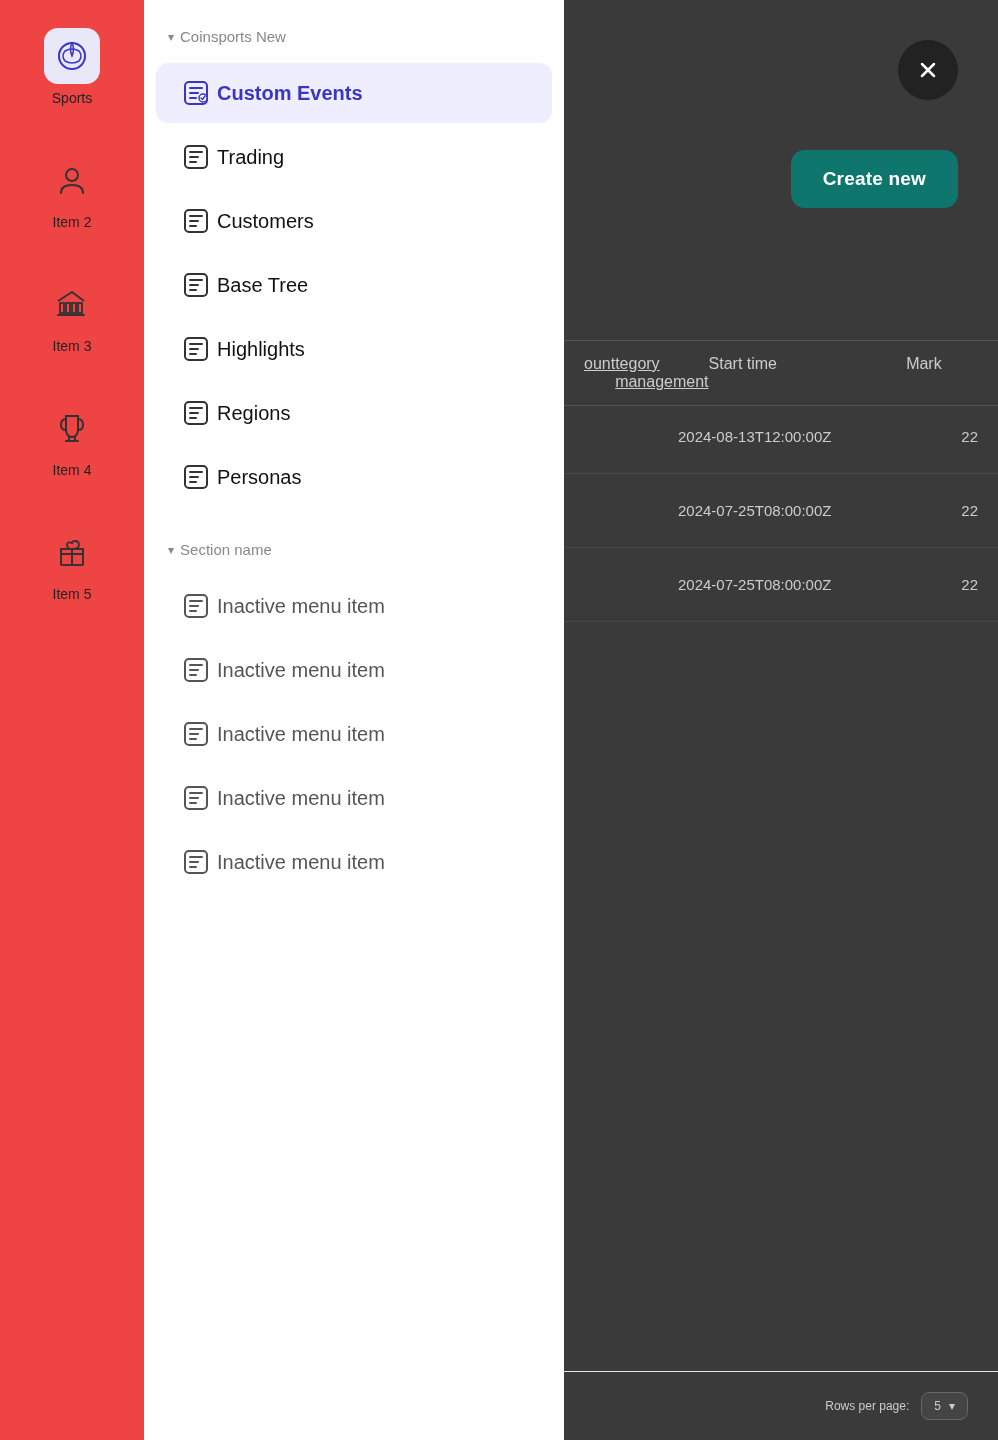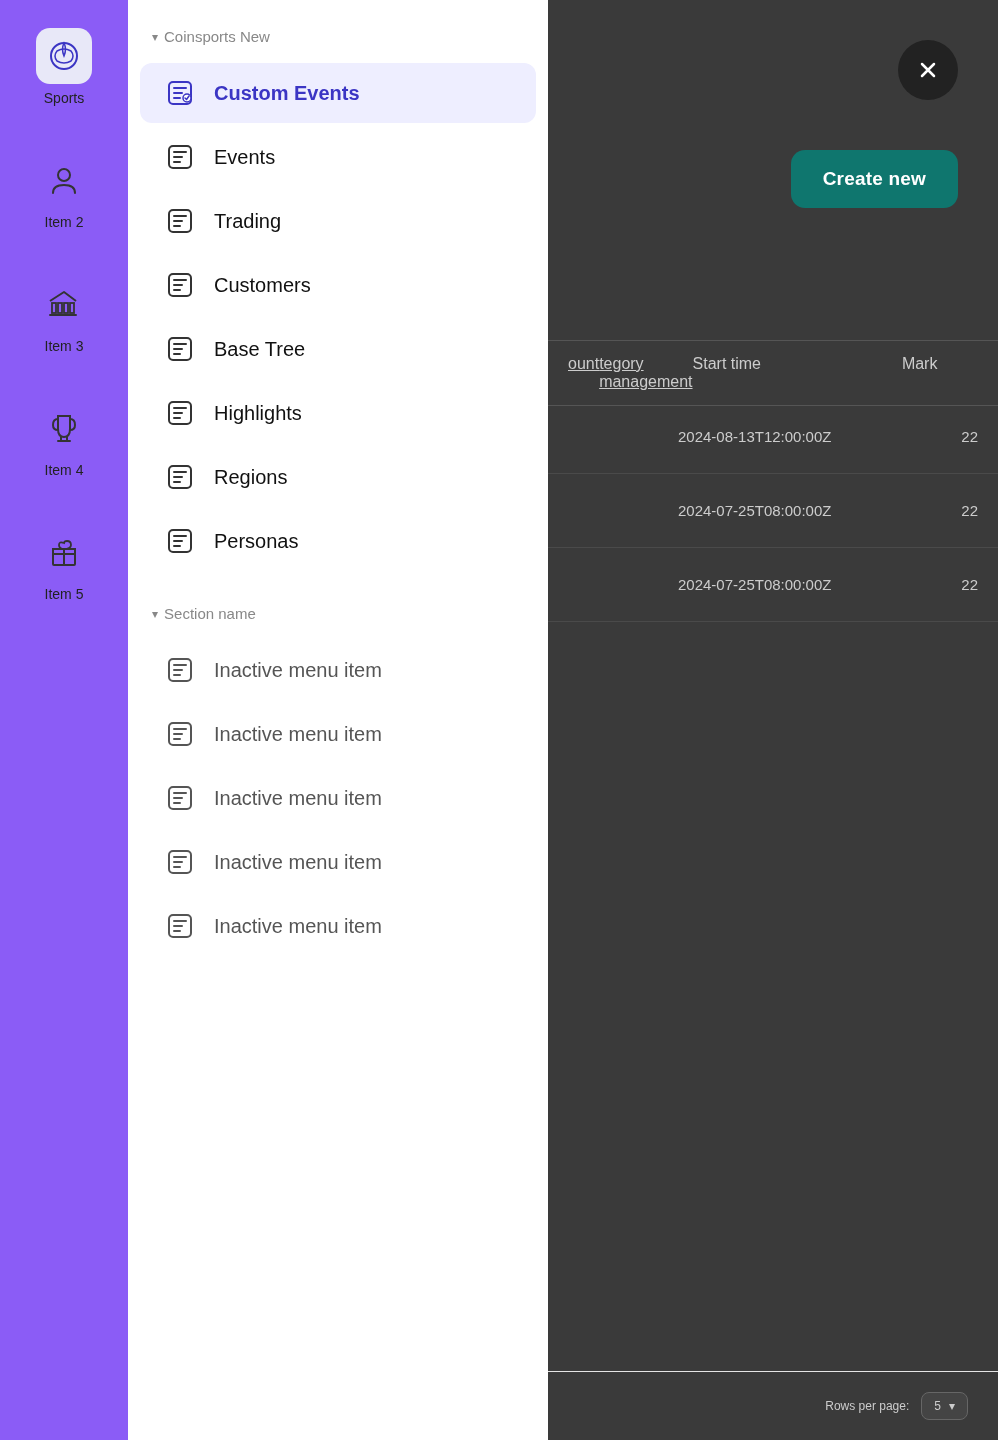--- a/index.html
+++ b/index.html
@@ -8,22 +8,22 @@
       width: 998px;
       height: 1440px;
       overflow: hidden;
       display: flex;
       position: relative;
       background: #3a3a3a;
     }
 
     
     .icon-sidebar {
-      width: 128px;
-      background: #8b5cf6;
+      width: 144px;
+      background: #ef4444;
       display: flex;
       flex-direction: column;
       align-items: flex-start;
       padding-top: 20px;
       flex-shrink: 0;
       z-index: 10;
     }
 
     .icon-sidebar-item {
       display: flex;
@@ -81,21 +81,21 @@
       font-size: 12px;
     }
 
     .nav-menu-item {
       display: flex;
       align-items: center;
       padding: 14px 24px;
       cursor: pointer;
       border-radius: 12px;
       margin: 2px 12px;
-      gap: 18px;
+      gap: 5px;
       transition: background 0.15s;
     }
 
     .nav-menu-item.active {
       background: #eeeeff;
     }
 
     .nav-menu-item .menu-icon {
       width: 32px;
       height: 32px;
@@ -329,29 +329,20 @@
       <svg viewBox="0 0 28 28" fill="none" xmlns="http://www.w3.org/2000/svg">
         <rect x="3" y="3" width="22" height="22" rx="4" stroke="#3b35c4" stroke-width="2" fill="none"></rect>
         <path d="M8 9 L20 9 M8 14 L16 14 M8 19 L14 19" stroke="#3b35c4" stroke-width="2" stroke-linecap="round"></path>
         <circle cx="21" cy="19" r="4" fill="white" stroke="#3b35c4" stroke-width="1.5"></circle>
         <path d="M19 19 L20.5 20.5 L23 17" stroke="#3b35c4" stroke-width="1.5" stroke-linecap="round" stroke-linejoin="round"></path>
       </svg>
     </div>
     <span class="menu-label">Custom Events</span>
   </div>
 
-  <div class="nav-menu-item">
-    <div class="menu-icon">
-      <svg viewBox="0 0 28 28" fill="none" xmlns="http://www.w3.org/2000/svg">
-        <rect x="3" y="3" width="22" height="22" rx="4" stroke="#333" stroke-width="2" fill="none"></rect>
-        <path d="M8 9 L20 9 M8 14 L16 14 M8 19 L14 19" stroke="#333" stroke-width="2" stroke-linecap="round"></path>
-      </svg>
-    </div>
-    <span class="menu-label">Events</span>
-  </div>
 
   <div class="nav-menu-item">
     <div class="menu-icon">
       <svg viewBox="0 0 28 28" fill="none" xmlns="http://www.w3.org/2000/svg">
         <rect x="3" y="3" width="22" height="22" rx="4" stroke="#333" stroke-width="2" fill="none"></rect>
         <path d="M8 9 L20 9 M8 14 L16 14 M8 19 L14 19" stroke="#333" stroke-width="2" stroke-linecap="round"></path>
       </svg>
     </div>
     <span class="menu-label">Trading</span>
   </div>

